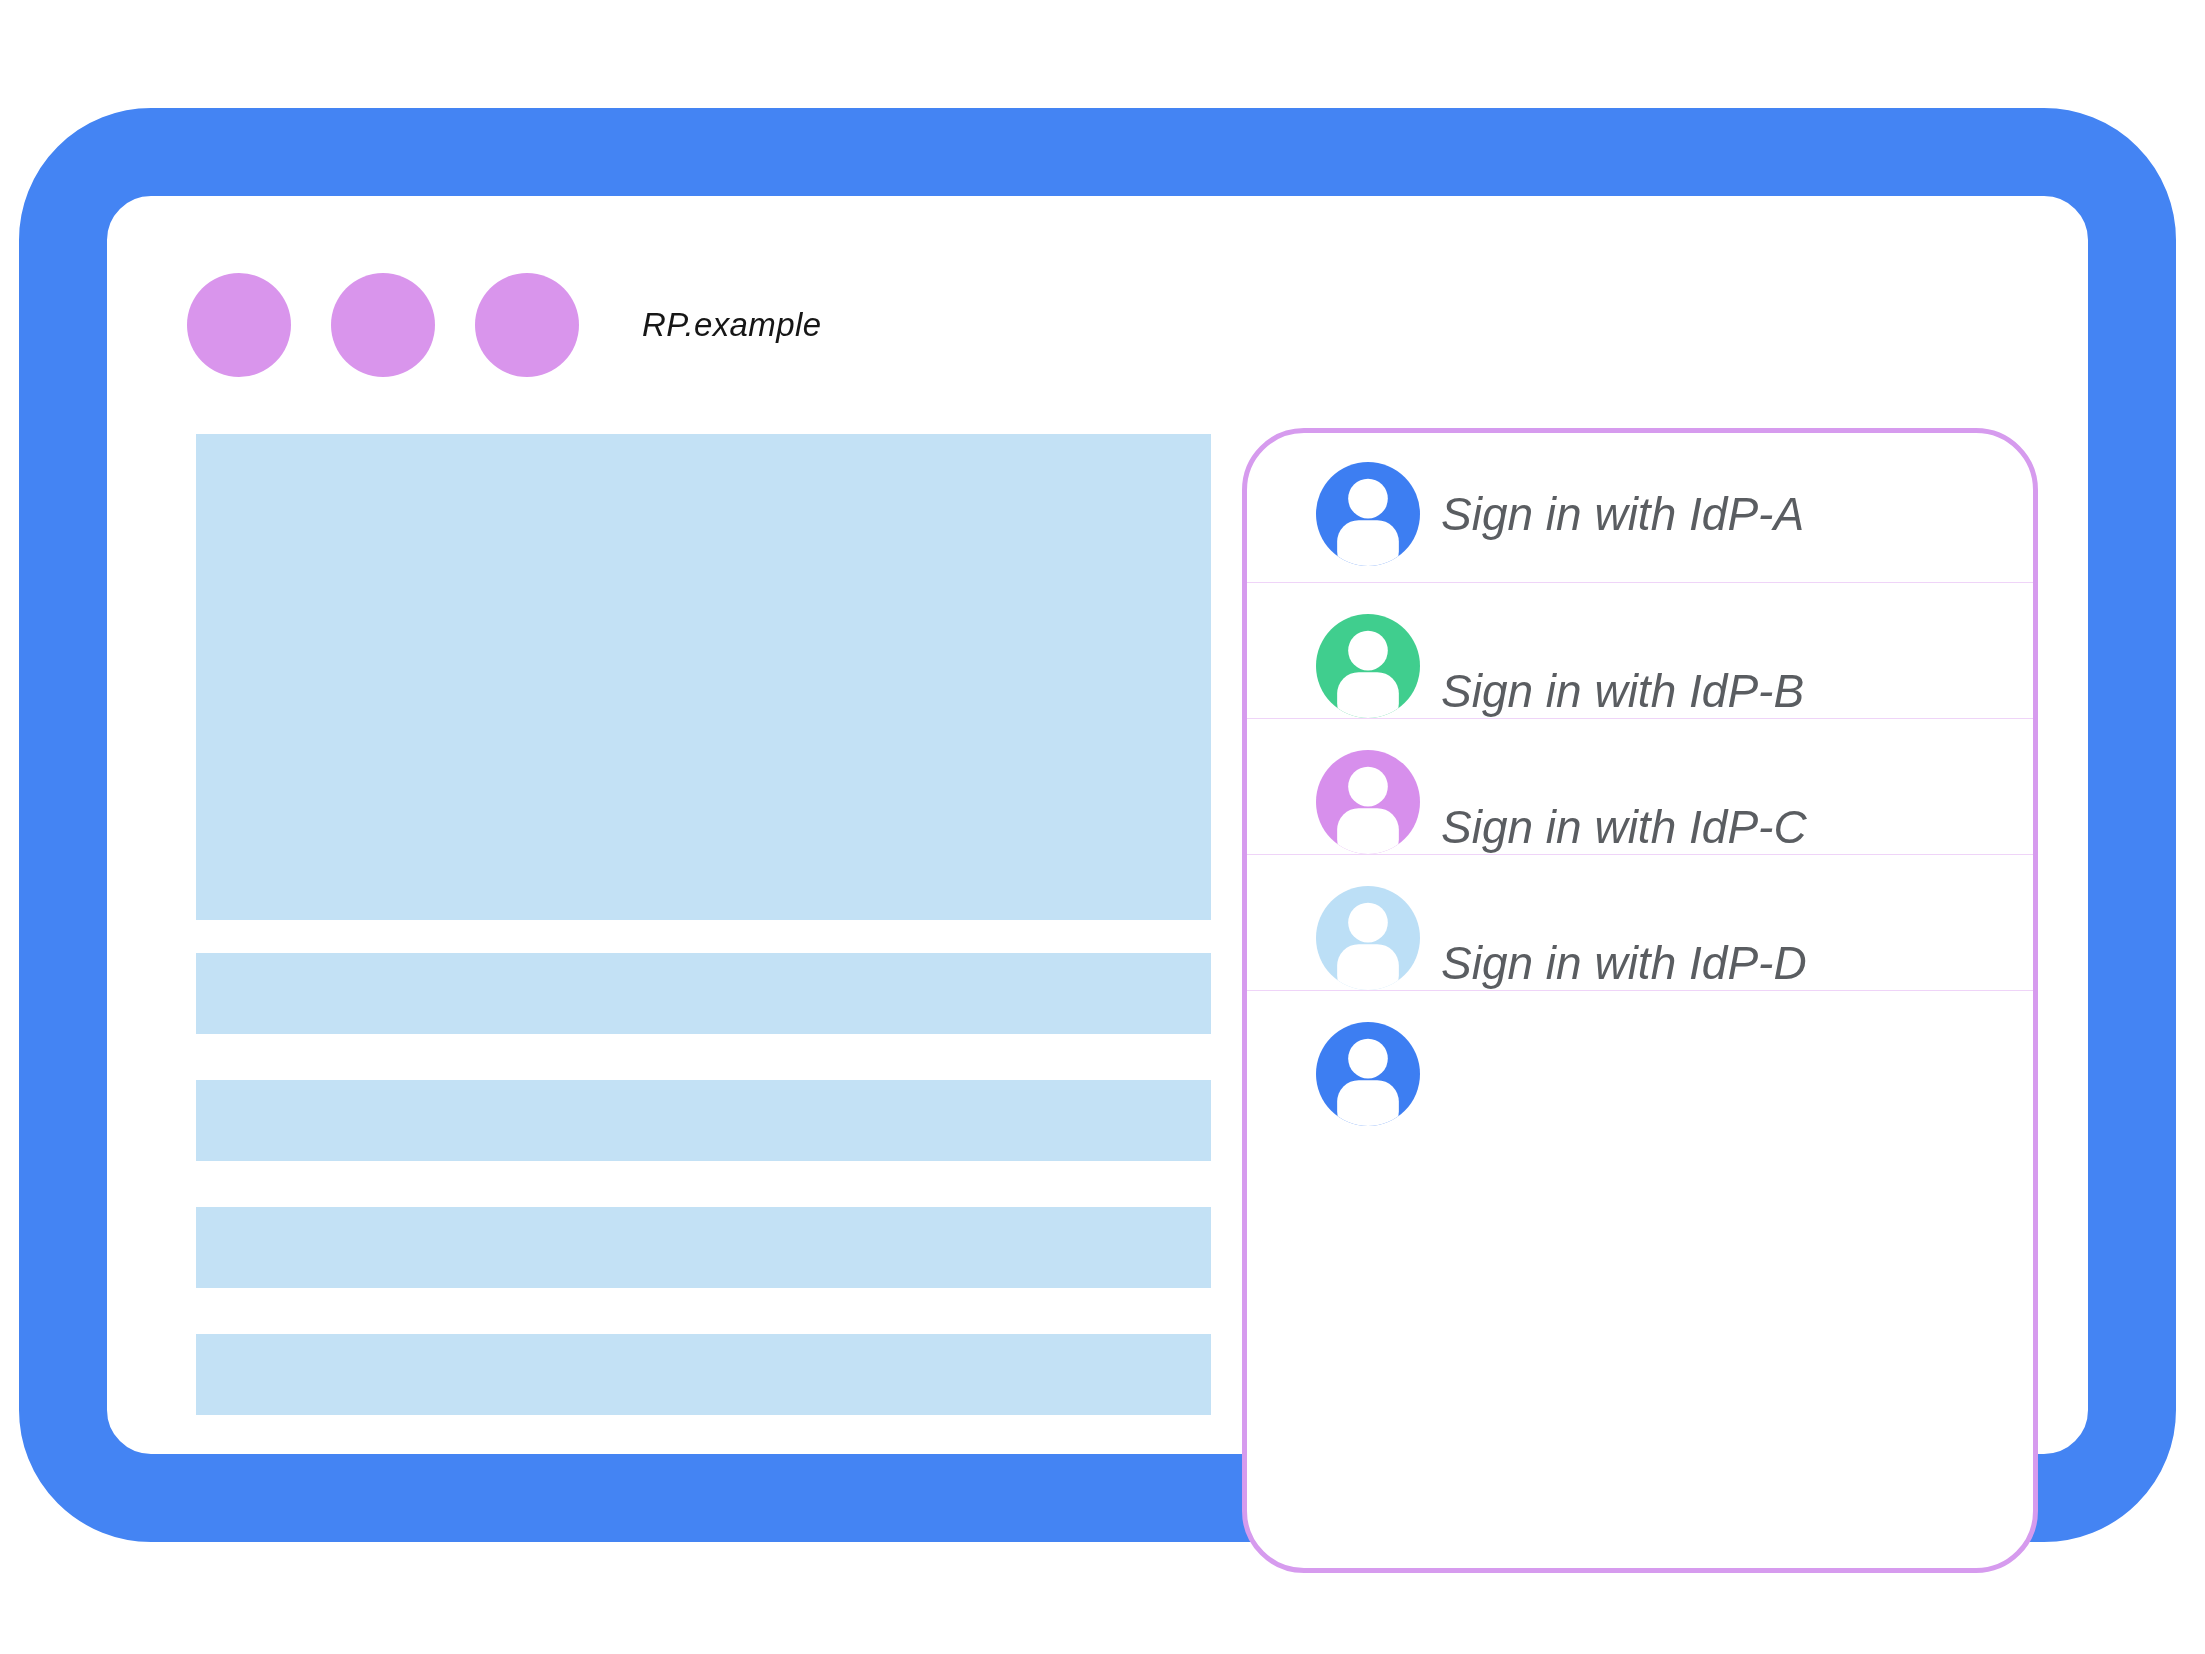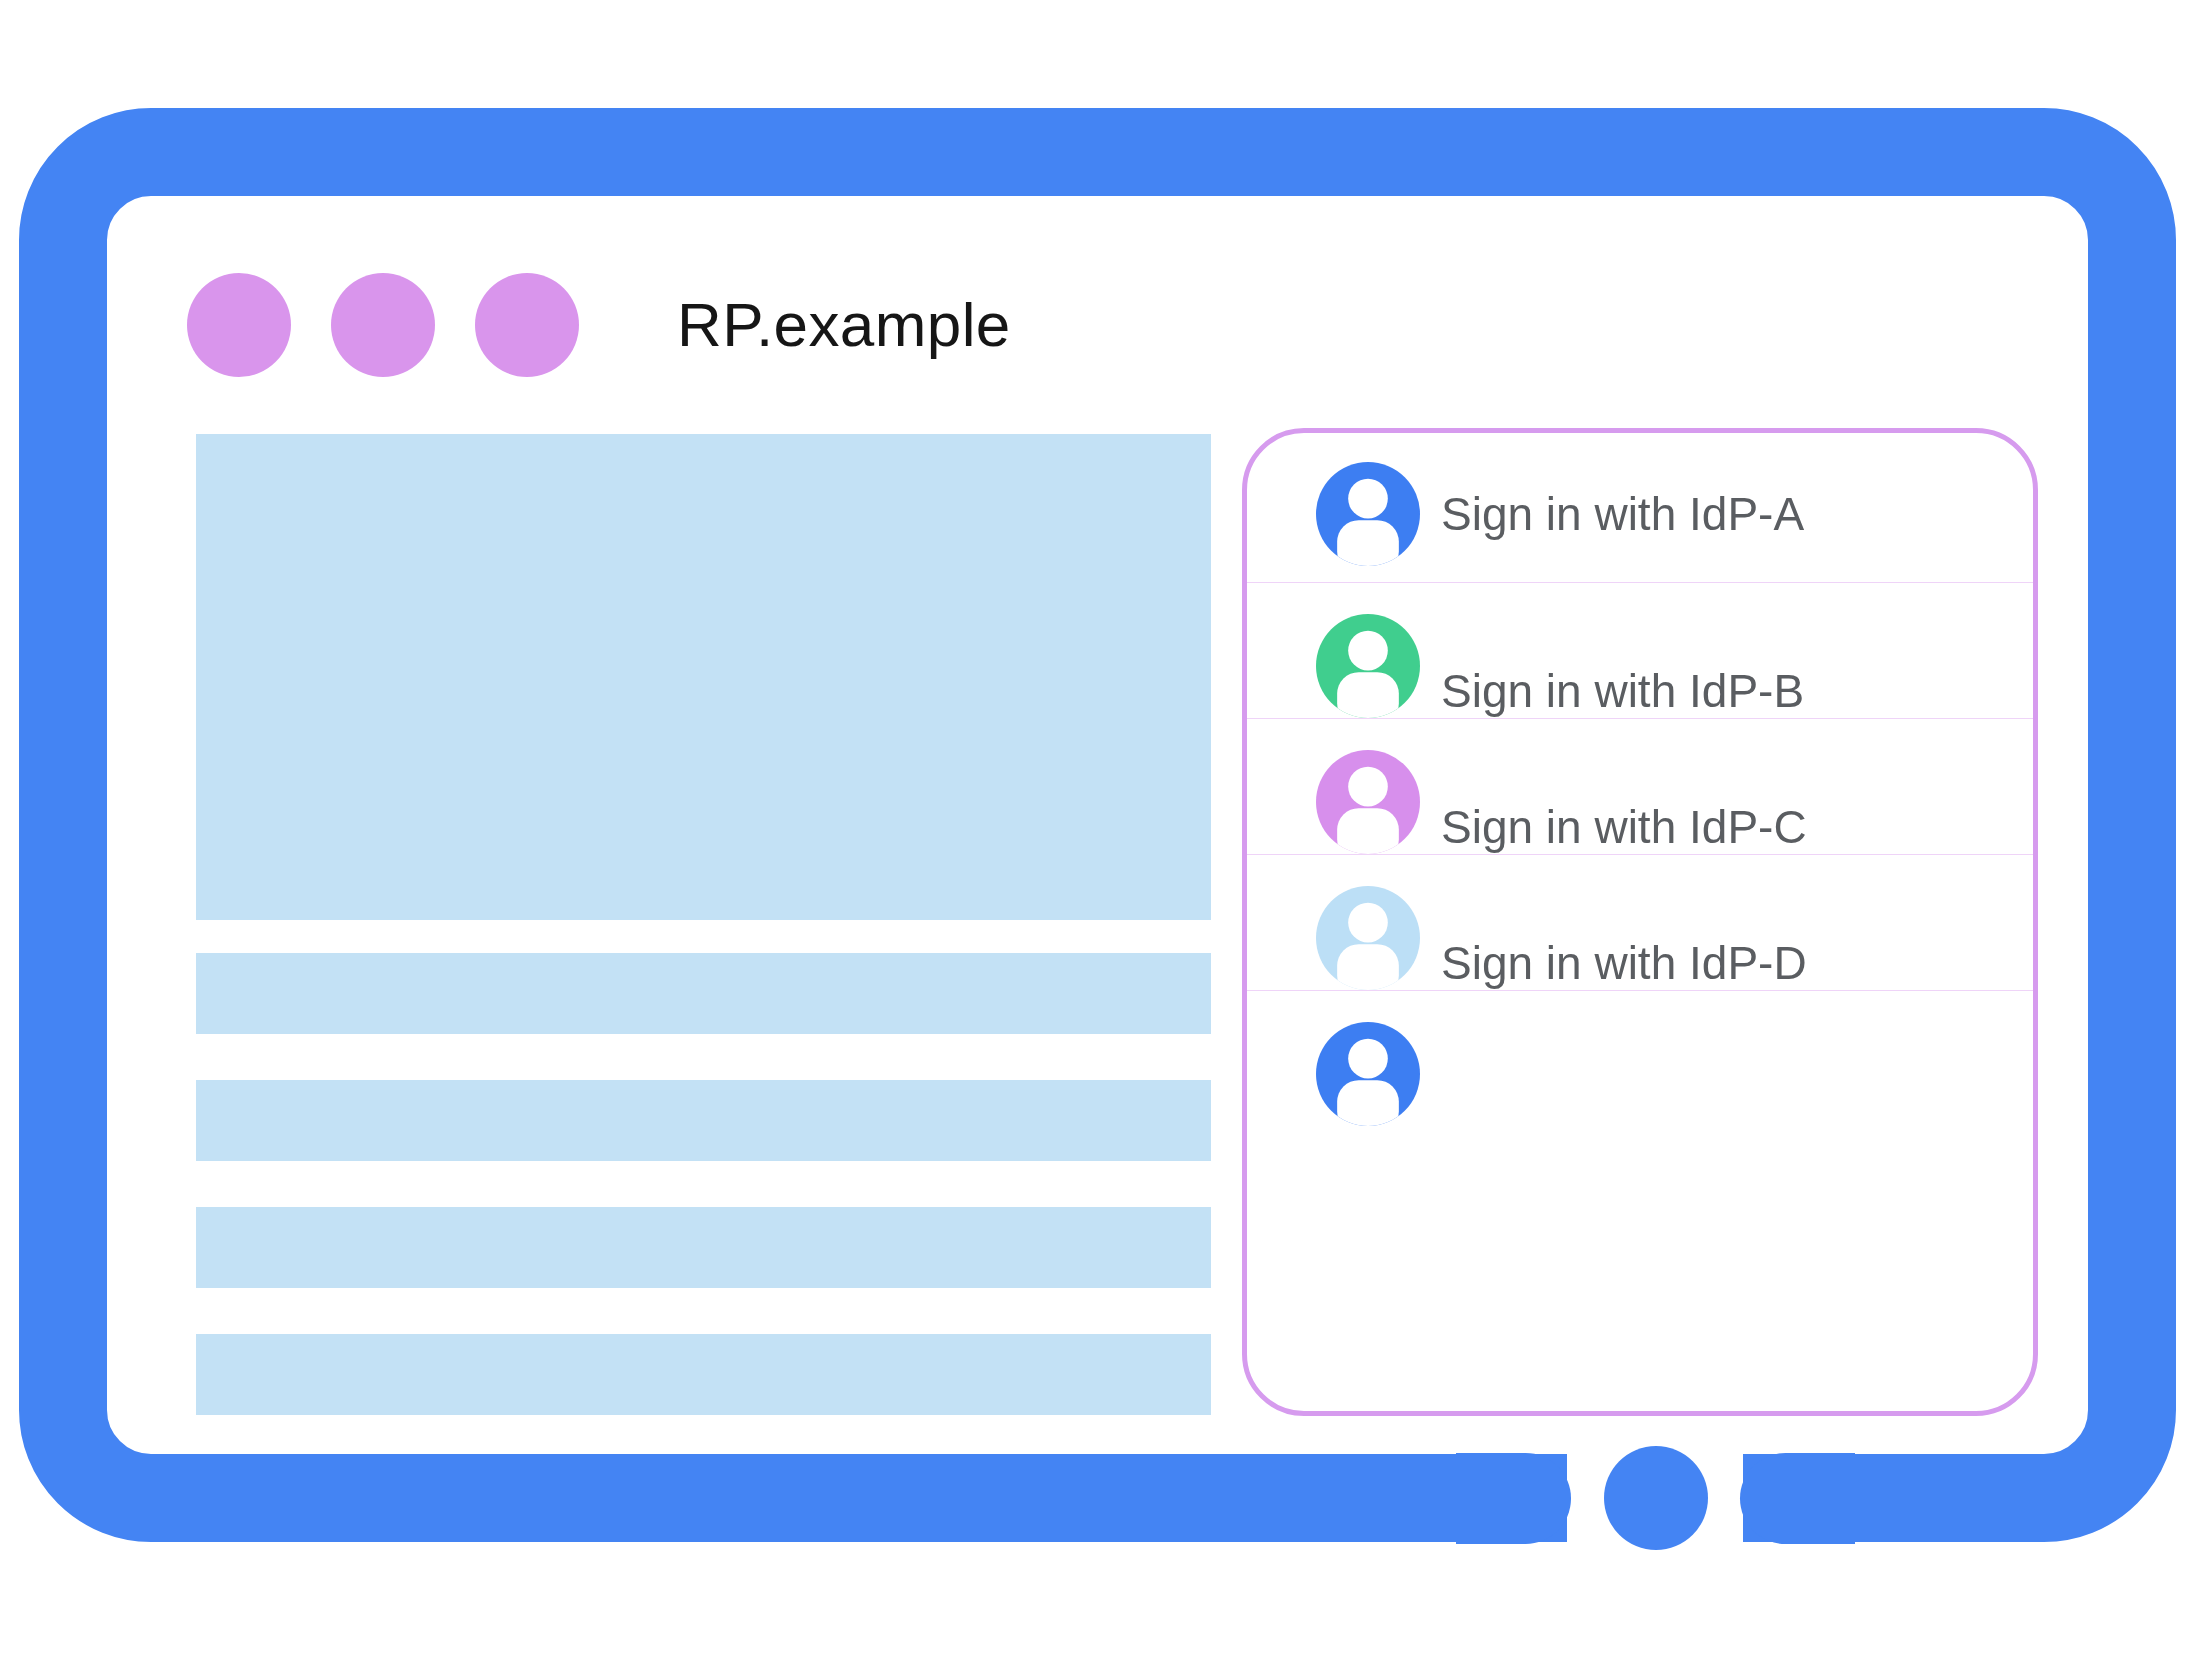--- a/index.html
+++ b/index.html
@@ -51,52 +51,54 @@
   
   .titlebar-dot {
     position: absolute;
     top: 273px;
     width: 104px; height: 104px;
     border-radius: 50%;
     background: var(--dot);
   }
   .page-title {
     position: absolute;
-    left: 677px; top: 273px;
+    left: 642px; top: 273px;
     height: 104px;
     line-height: 104px;
-    font-size: 62px;
+    font-size: 33px;
     letter-spacing: 0.4px;
     color: var(--title-text);
     white-space: nowrap;
+    font-style: italic;
   }
 
   
   .ph {
     position: absolute;
     left: 196px;
     width: 1015px;
     background: var(--ph);
   }
   .ph-hero { top: 434px;  height: 486px; }
   .ph-b1   { top: 953px; height: 81px; }
   .ph-b2   { top: 1080px; height: 81px; }
   .ph-b3   { top: 1207px; height: 81px; }
   .ph-b4   { top: 1334px; height: 81px; }
 
   
   .signin-panel {
     position: absolute;
     left: 1242px; top: 428px;
-    width: 796px; height: 988px;
+    width: 796px; height: 1145px;
     box-sizing: border-box;
     border: 5.3px solid var(--panel-border);
     border-radius: 62px;
     background: #ffffff;
     padding-top: 13.2px;
+    font-style: italic;
   }
   .signin-row {
     box-sizing: border-box;
     height: 136px;
     display: flex;
     align-items: center;
     padding-left: 69px;
     cursor: pointer;
   }
   .signin-row + .signin-row {

